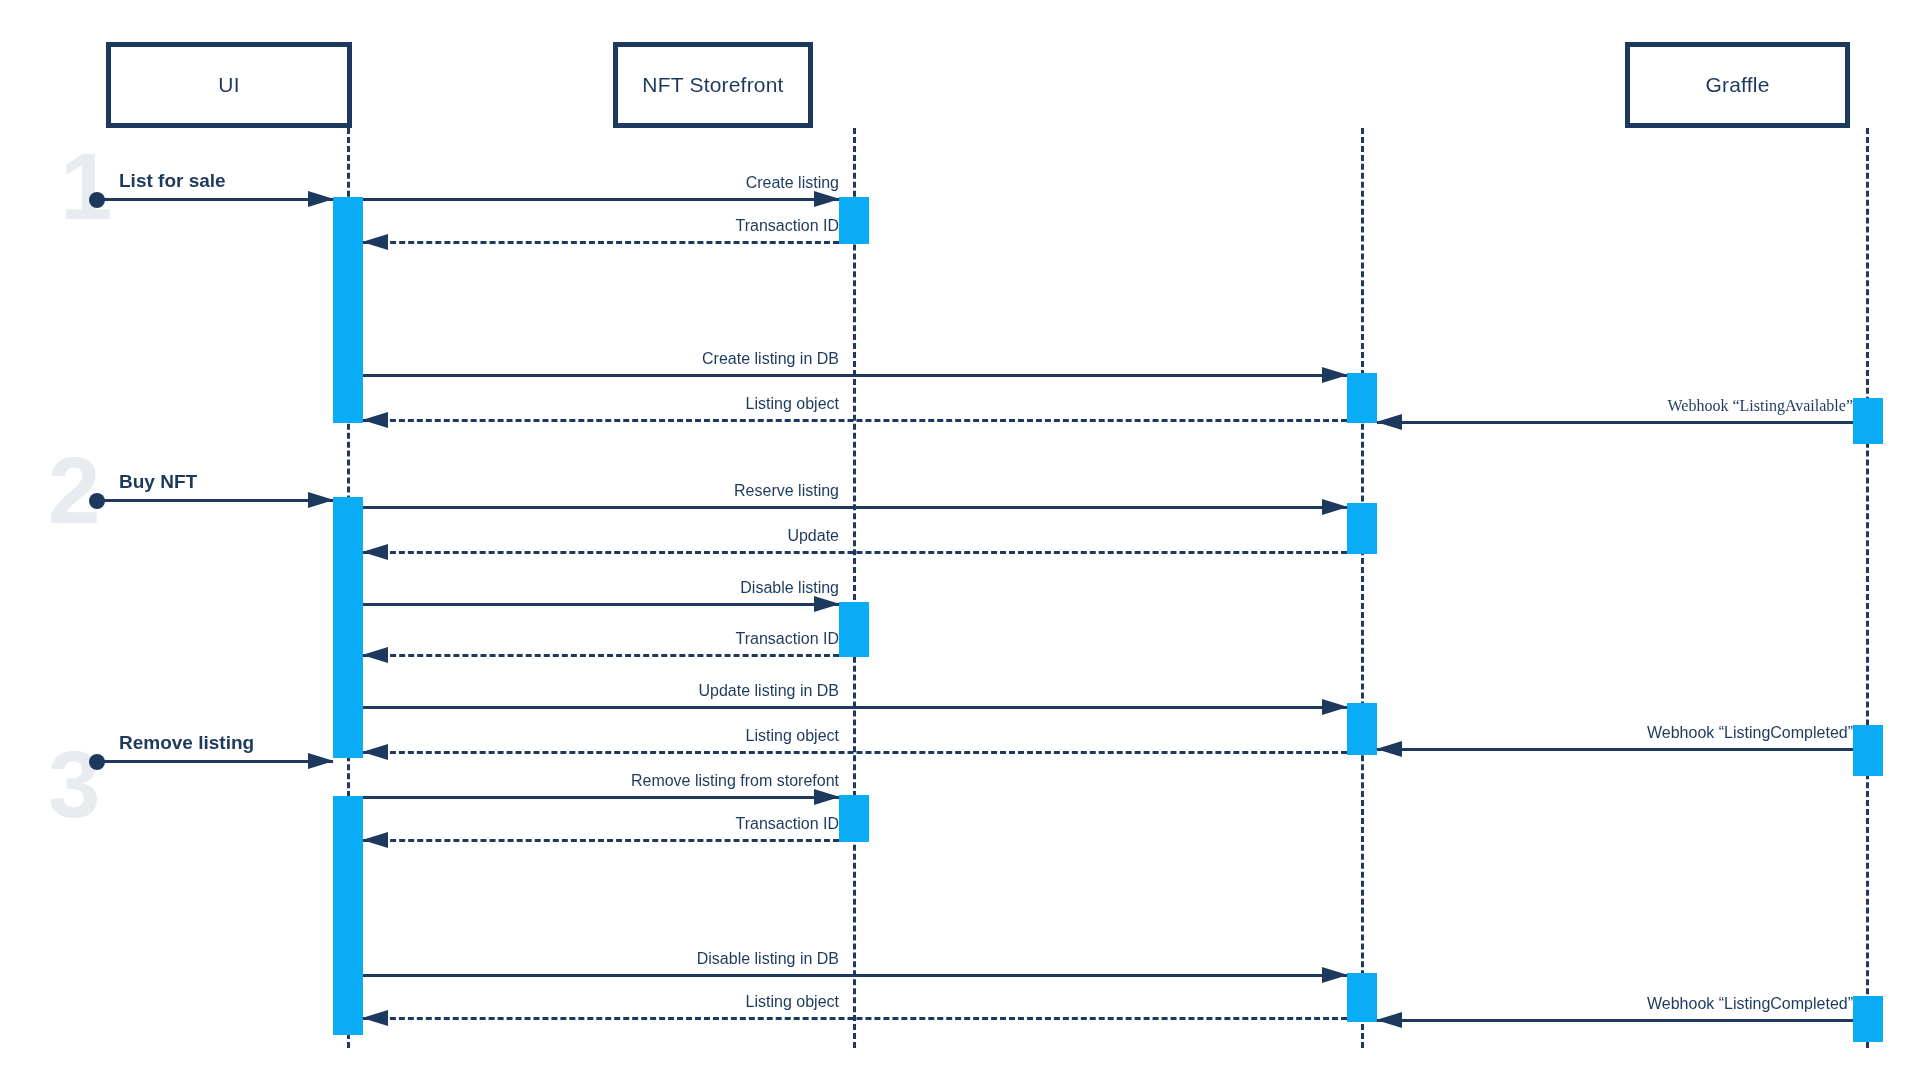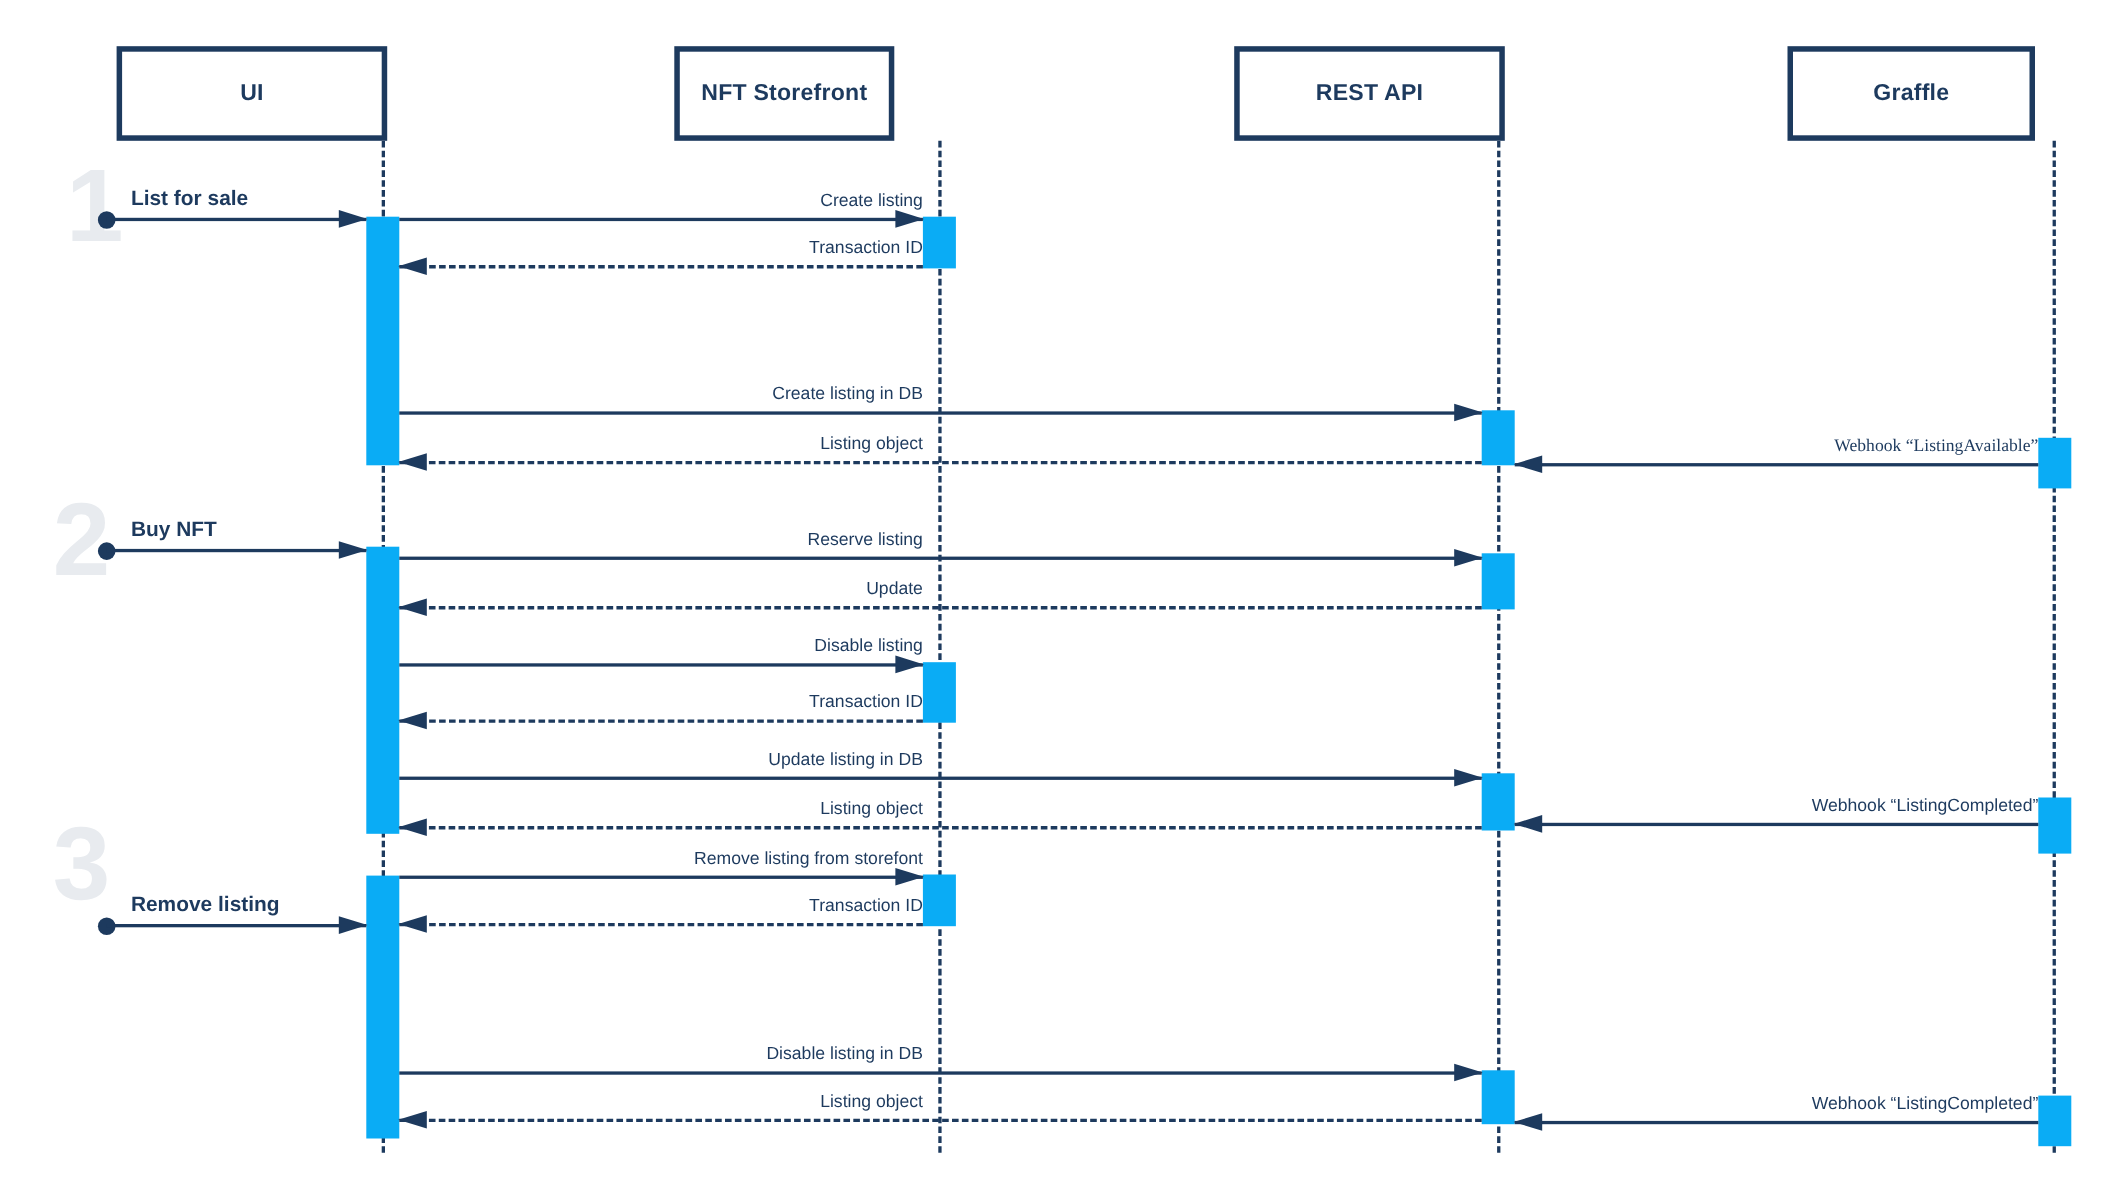--- a/index.html
+++ b/index.html
@@ -2,21 +2,21 @@
 <html><head>
 <meta charset="utf-8">
 <style>
   html,body{margin:0;padding:0;background:#ffffff;}
   body{font-family:"Liberation Sans", sans-serif;}
   #stage{position:relative;width:1920px;height:1080px;background:#ffffff;overflow:hidden;}
 
   
   .actor{position:absolute;top:42px;height:86px;border:5px solid #1d3a5e;background:#ffffff;
          display:flex;align-items:center;justify-content:center;box-sizing:border-box;z-index:4;}
-  .actor span{font-size:21px;font-weight:bold;color:#1d3a5e;letter-spacing:.2px;}
+  .actor span{font-size:21px;font-weight:normal;color:#1d3a5e;letter-spacing:.2px;}
 
   
   .lifeline{position:absolute;top:128px;height:920px;width:0;
             border-left:3px dashed #1d3a5e;z-index:1;}
 
   
   .act{position:absolute;width:30px;background:#0aacf5;z-index:2;}
 
   
   .numeral{position:absolute;font-size:94px;font-weight:700;color:#e8ebef;line-height:1;z-index:0;}
@@ -43,23 +43,20 @@
 <body>
 
 <div id="stage">
 
   <div class="actor" style="left:106px;width:246px;">
     <span>UI</span>
   </div>
   <div class="actor" style="left:613px;width:200px;">
     <span>NFT Storefront</span>
   </div>
-  <div class="actor" style="left:1122px;width:246px;">
-    <span>REST API</span>
-  </div>
   <div class="actor" style="left:1625px;width:225px;">
     <span>Graffle</span>
   </div>
 
   <div class="lifeline" style="left:347px;"></div>
   <div class="lifeline" style="left:853px;"></div>
   <div class="lifeline" style="left:1361px;"></div>
   <div class="lifeline" style="left:1866px;"></div>
 
   <div class="act" style="left:333px;top:197px;height:226px;"></div>
@@ -162,21 +159,21 @@
     <div class="line"></div>
     <div class="arrow"></div>
   </div>
 
   <div class="msg solid to-left" style="left:1377px;top:748px;width:476px;">
     <span class="msg-label">Webhook “ListingCompleted”</span>
     <div class="line"></div>
     <div class="arrow"></div>
   </div>
 
-  <div class="msg solid to-right" style="left:97px;top:840px;width:236px;text-decoration:underline;">
+  <div class="msg solid to-right" style="left:97px;top:760px;width:236px;text-decoration:underline;">
     <div class="dot"></div>
     <span class="msg-label guard-label">Remove listing</span>
     <div class="line"></div>
     <div class="arrow"></div>
   </div>
 
   <div class="msg solid to-right" style="left:363px;top:796px;width:476px;">
     <span class="msg-label">Remove listing from storefont</span>
     <div class="line"></div>
     <div class="arrow"></div>

